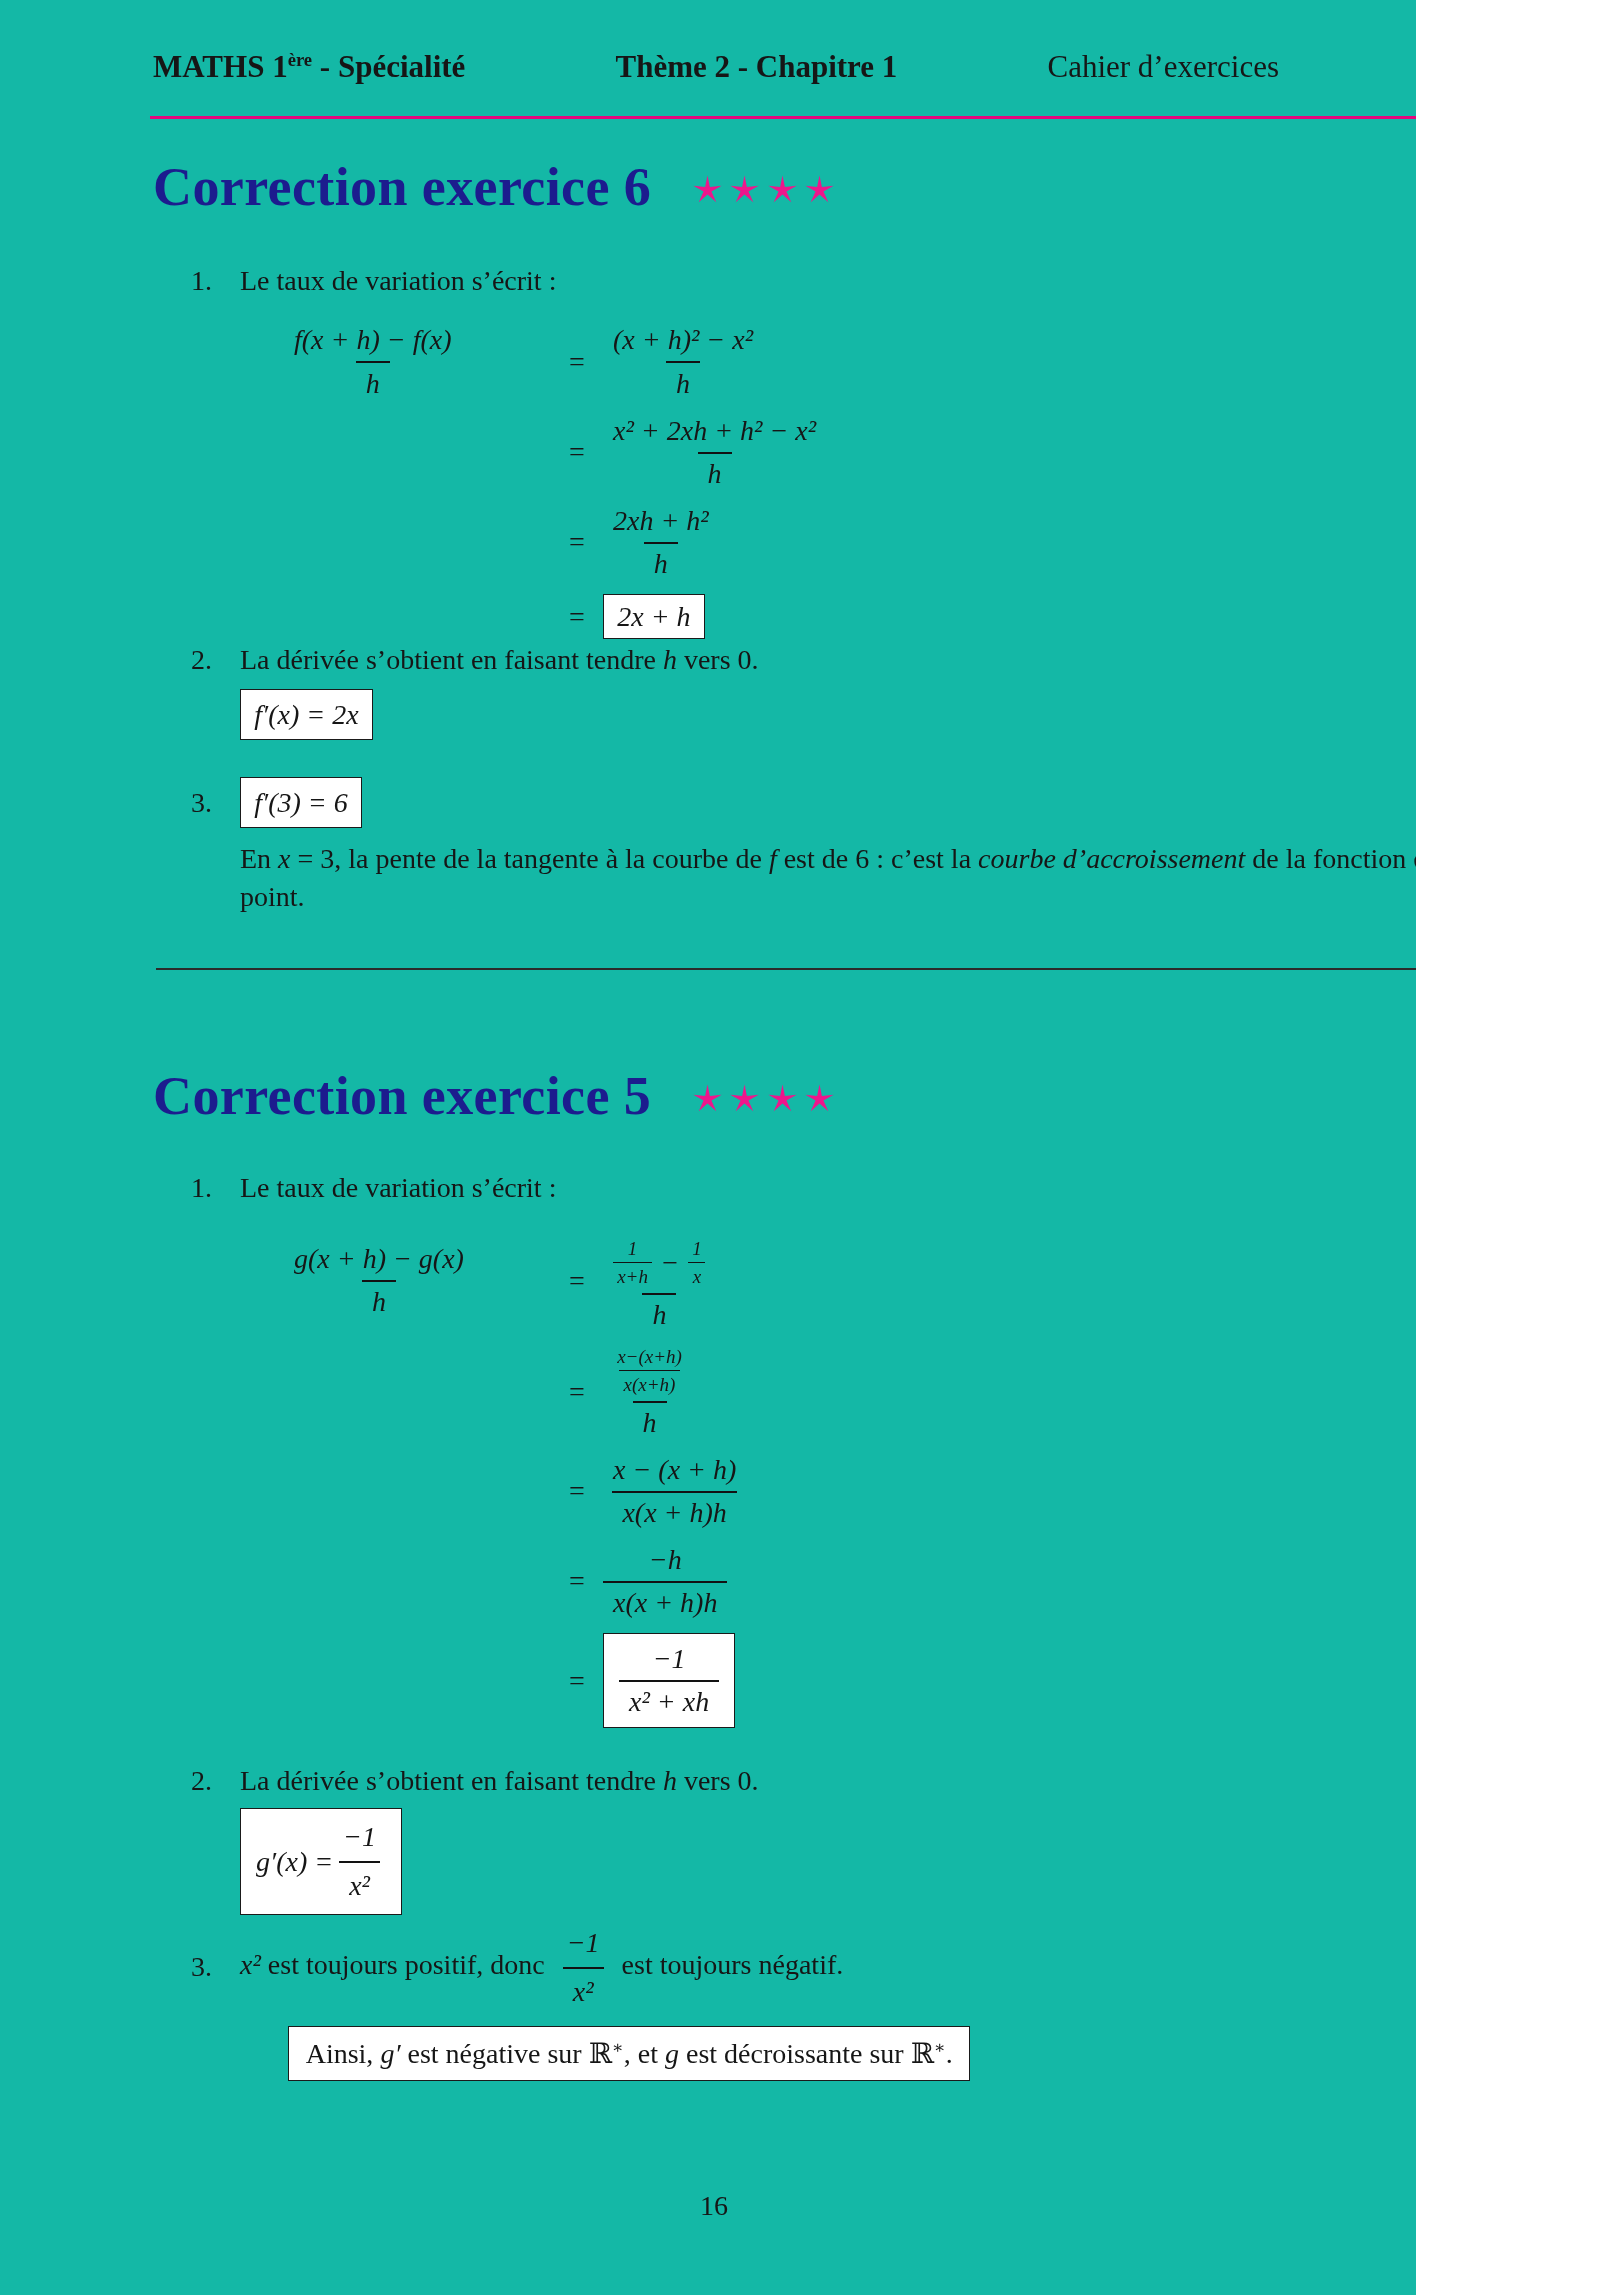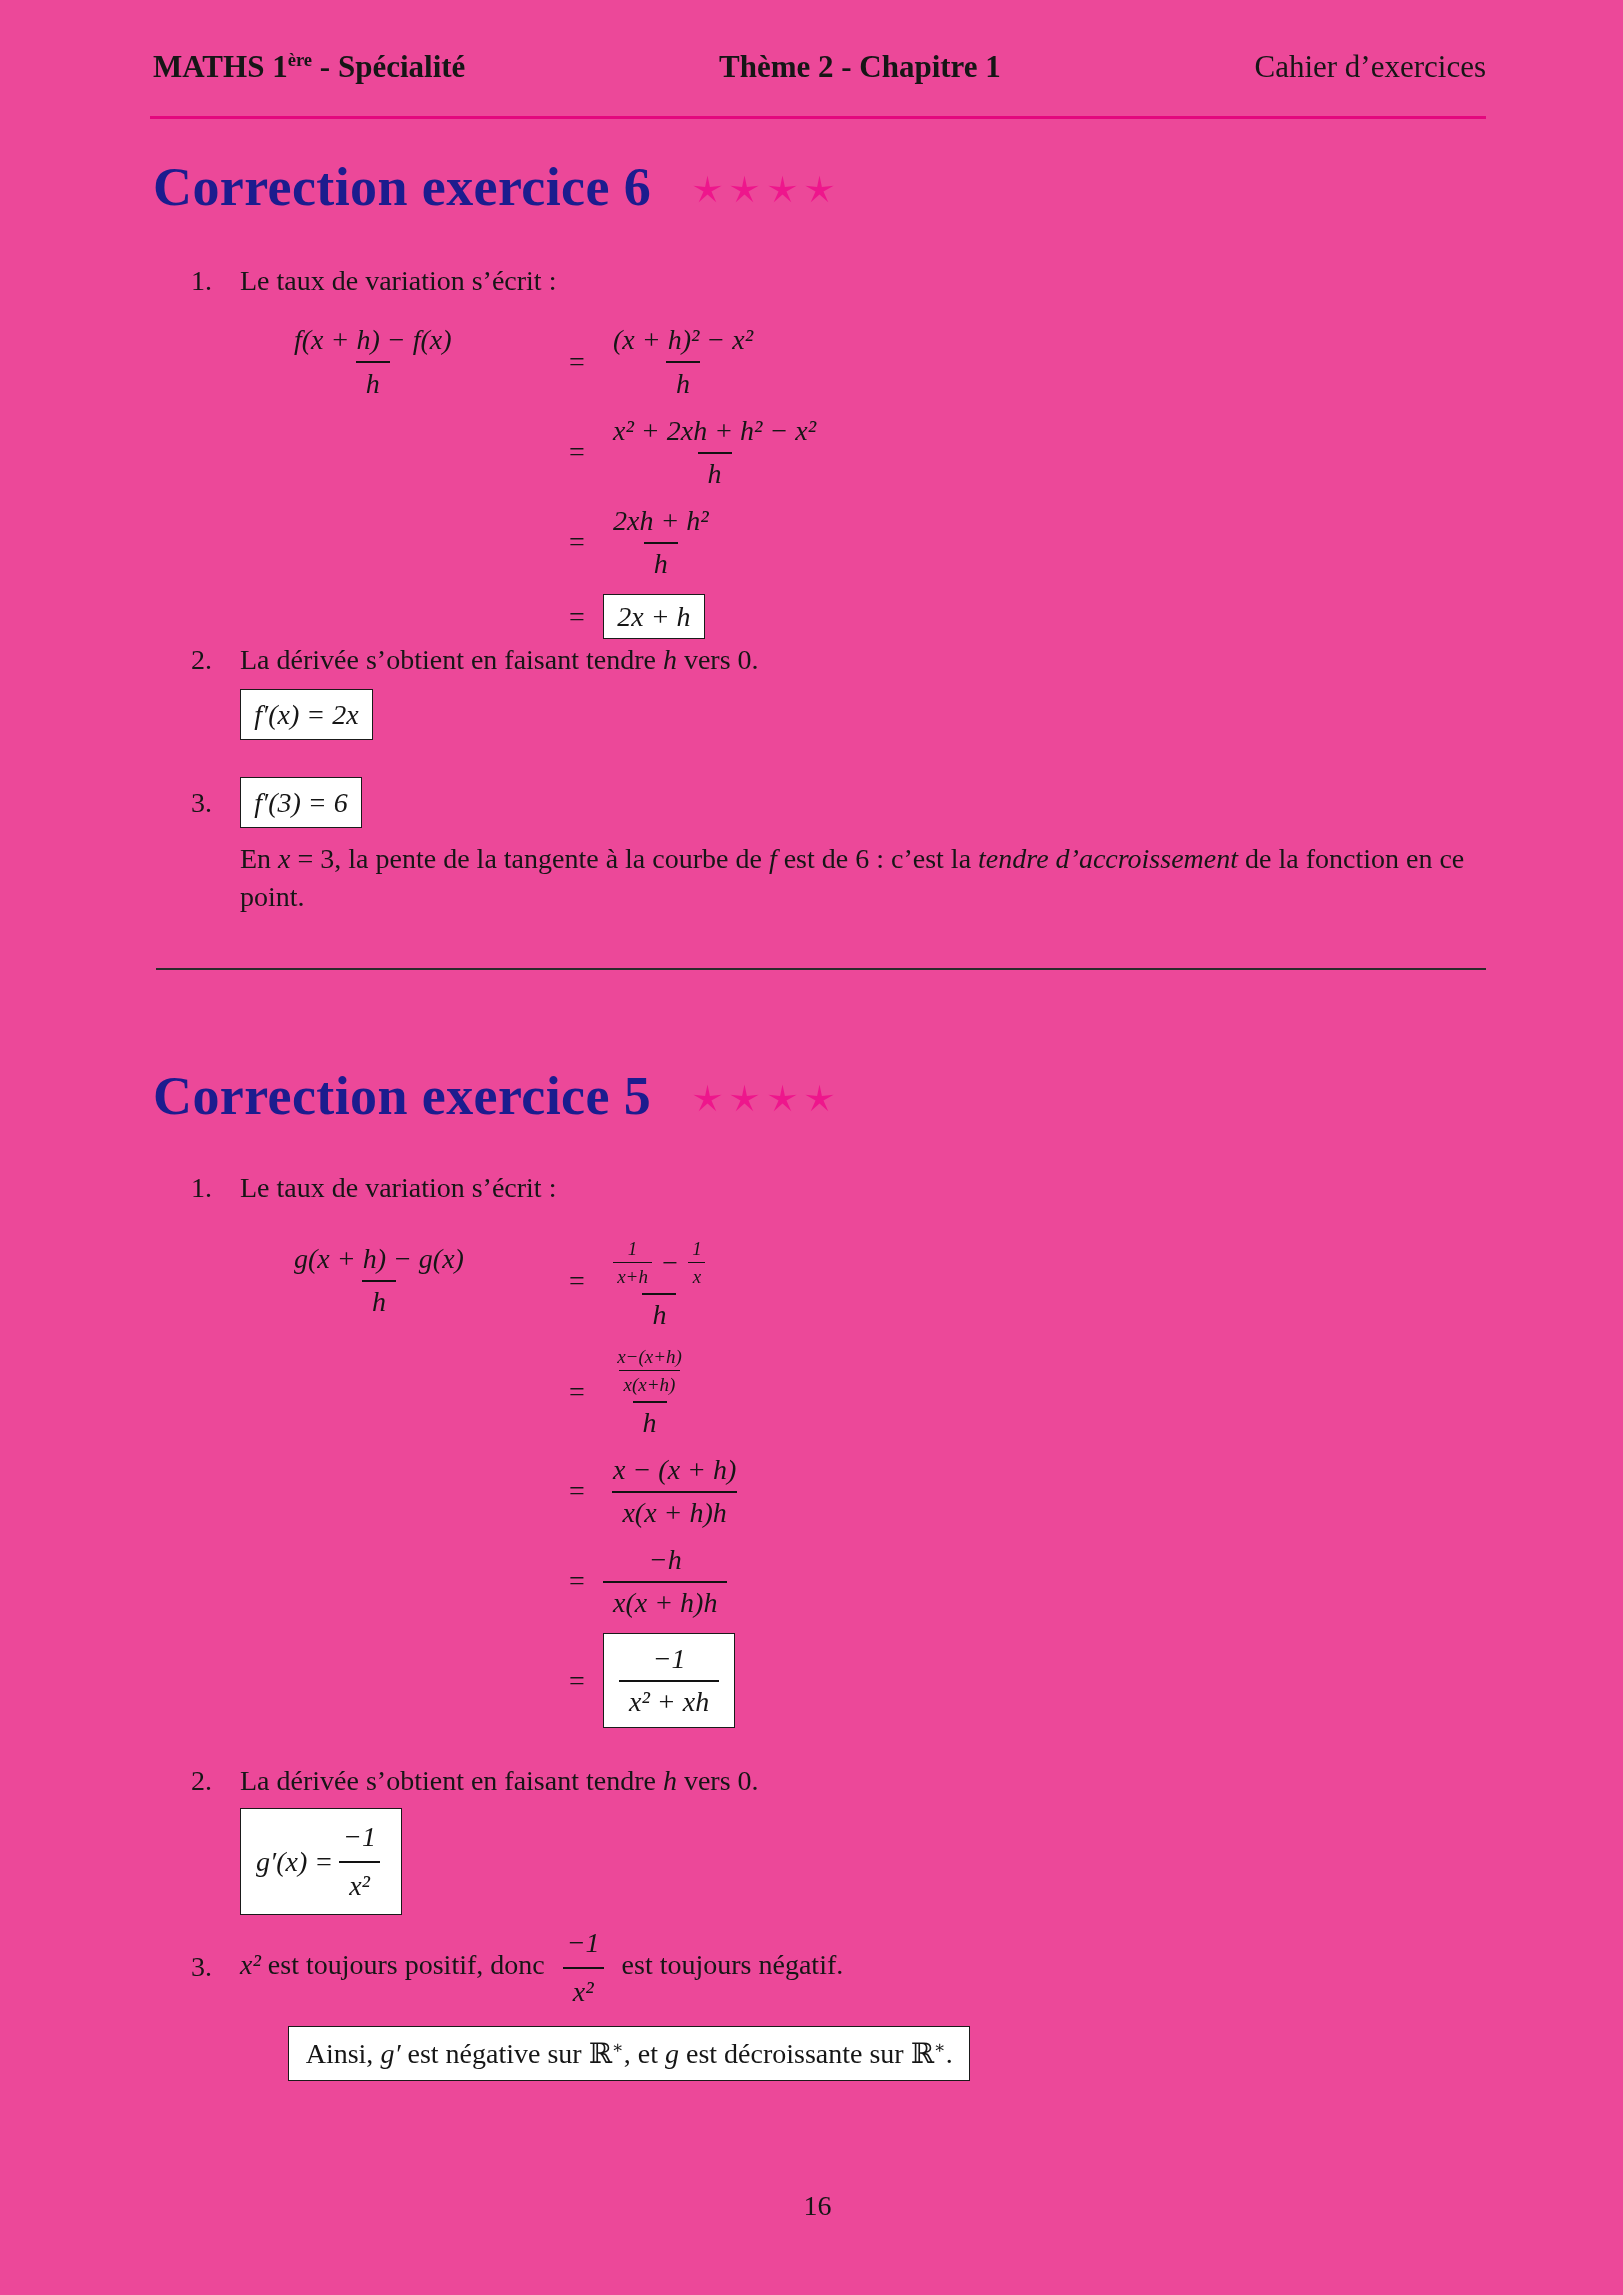--- a/index.html
+++ b/index.html
@@ -4,22 +4,22 @@
 <style>
   :root{
     --rule-pink:#e4077e;
     --star-pink:#ee168c;
     --heading-navy:#1c1c8e;
     --ink:#161616;
   }
   html,body{margin:0;padding:0;background:#fff;}
   .page{
     position:relative;
-    width:1623px;height:2295px;
-    background:#ec4899;
+    width:1416px;height:2295px;
+    background:#14b8a6;
     font-family:"Liberation Serif","DejaVu Serif",serif;
     color:var(--ink);
     overflow:hidden;
   }
   
   .hdr{
     position:absolute;left:153px;right:137px;top:50px;
     display:flex;justify-content:space-between;align-items:baseline;
     font-size:31px;line-height:1.1;
   }
@@ -166,21 +166,21 @@
     </div>
   </div>
 
   <div class="abs" style="top:777px;">
     <div class="item" style="align-items:center;">
       <span class="lbl">3.</span>
       <span class="bod"><span class="mbox it">f′(3) = 6</span></span>
     </div>
     <div class="item" style="margin-top:11.7px;">
       <span class="lbl"></span>
-      <span class="bod"><span>En </span><span class="it">x</span><span> = 3, la pente de la tangente à la courbe de </span><span class="it">f</span><span> est de 6 : c’est la </span><span class="em">tendre d’accroissement</span><span> de la fonction en ce point.</span></span>
+      <span class="bod"><span>En </span><span class="it">x</span><span> = 3, la pente de la tangente à la courbe de </span><span class="it">f</span><span> est de 6 : c’est la </span><span class="em">courbe d’accroissement</span><span> de la fonction en ce point.</span></span>
     </div>
   </div>
 
   <div class="divider"></div>
 
   <div class="abs" style="top:1066px;">
     <div class="sect-title">
       <span class="t">Correction exercice 5</span>
       <span class="stars">
           <svg viewBox="0 0 40 40">

